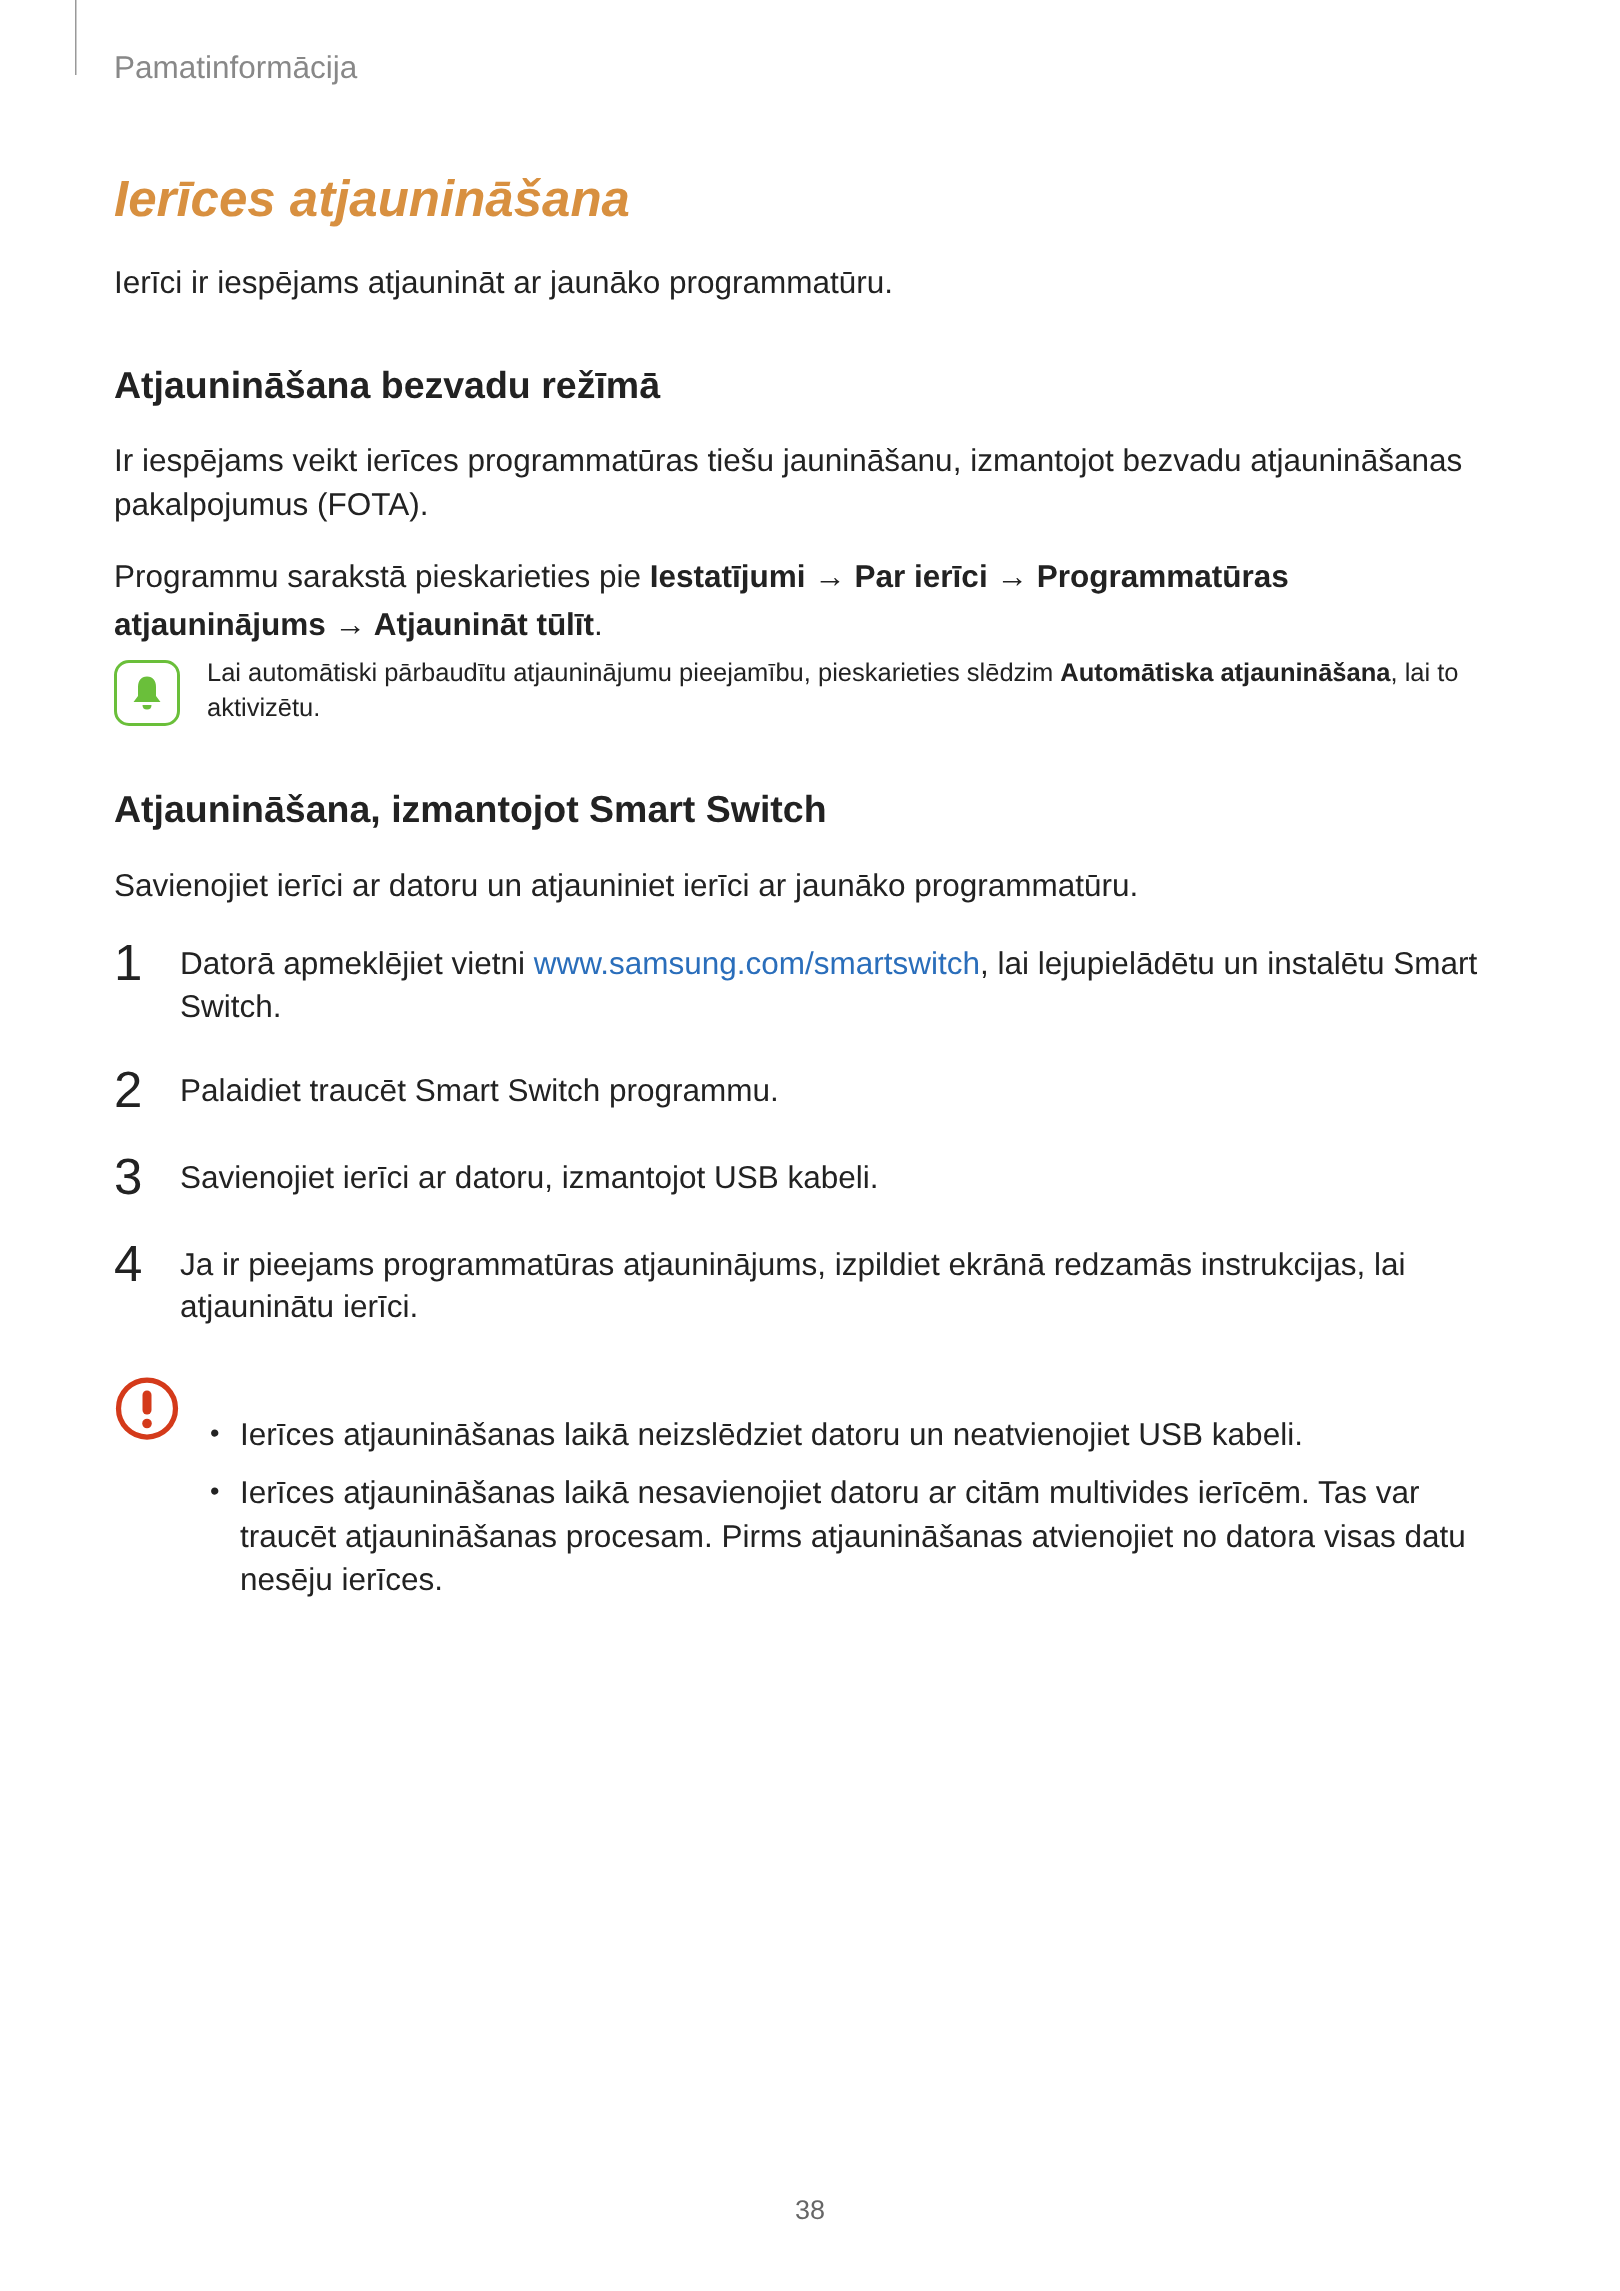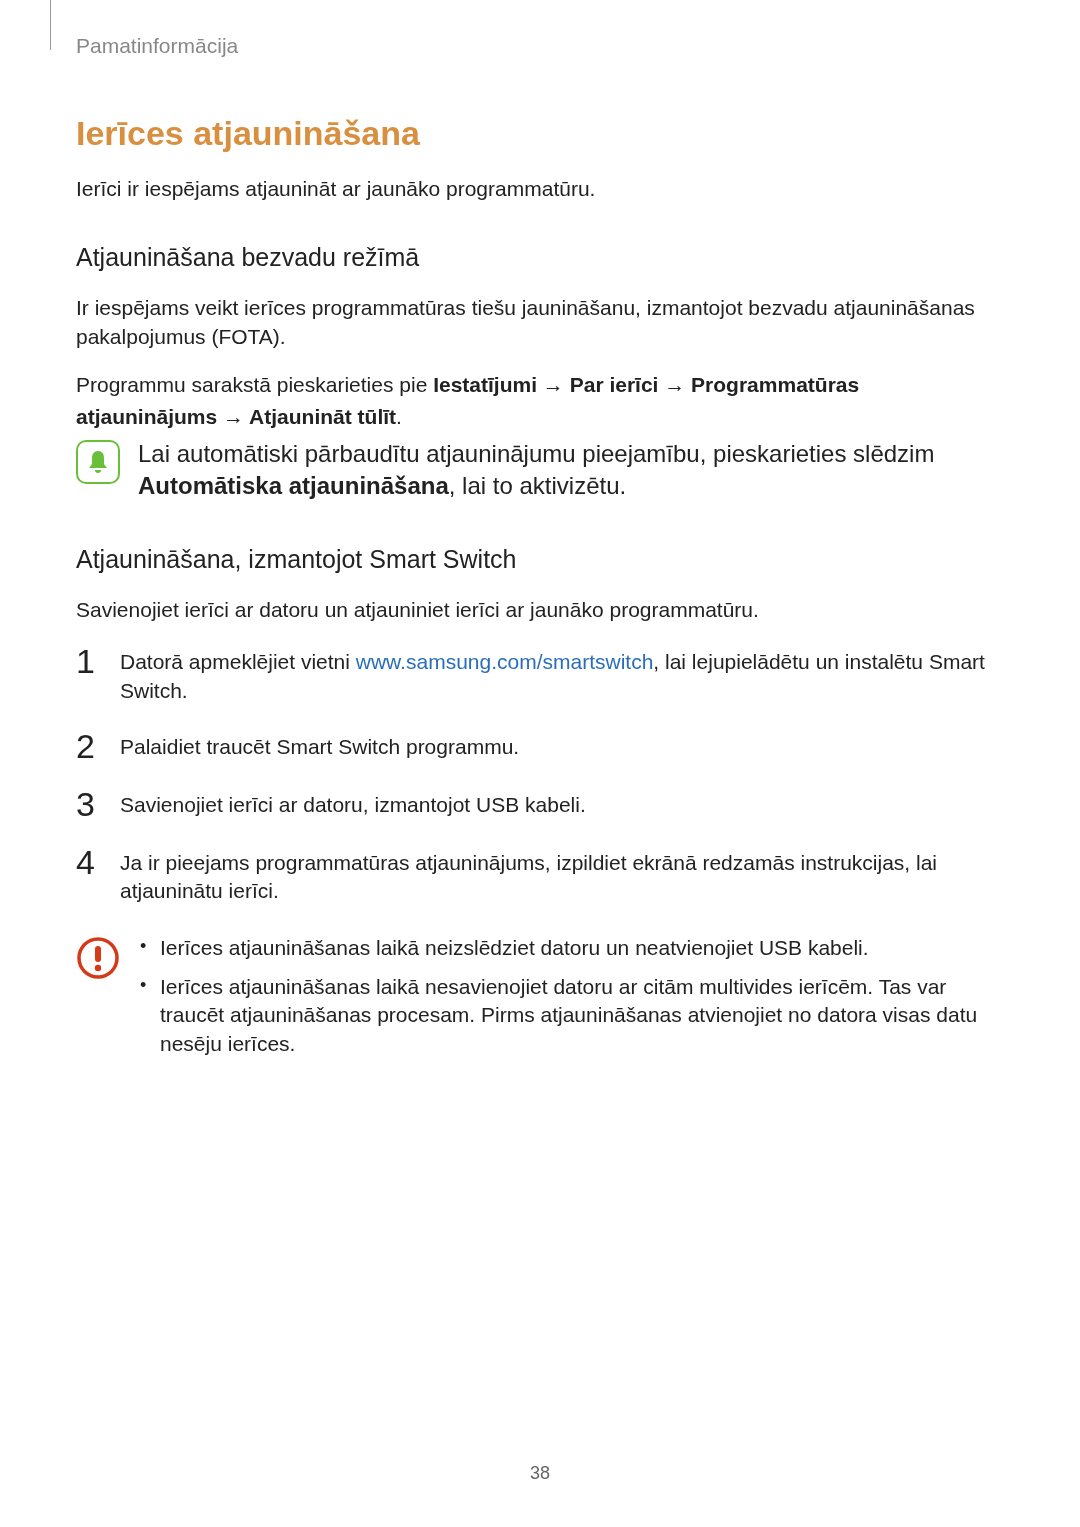--- a/index.html
+++ b/index.html
@@ -29,31 +29,32 @@
       color: #888;
       font-size: 21px;
       font-weight: 400;
       margin-bottom: 56px;
     }
     h1 {
       color: #d89040;
       font-size: 34px;
       font-weight: 700;
       margin-bottom: 22px;
+      font-style: italic;
     }
     .intro-text {
       color: #222;
       font-size: 21px;
       line-height: 1.35;
       margin-bottom: 40px;
     }
     h2 {
       color: #222;
       font-size: 25px;
-      font-weight: 400;
+      font-weight: 700;
       margin-bottom: 22px;
     }
     .body-text {
       color: #222;
       font-size: 21px;
       line-height: 1.35;
       margin-bottom: 18px;
     }
     .nav-path {
       color: #222;
@@ -81,21 +82,21 @@
       margin-top: 2px;
     }
     .note-icon-green svg {
       position: absolute;
       left: 50%;
       top: 50%;
       transform: translate(-50%, -50%);
     }
     .note-text {
       color: #222;
-      font-size: 24px;
+      font-size: 17px;
       line-height: 1.35;
     }
     .note-text .bold {
       font-weight: 700;
     }
     .section-2 {
       margin-top: 8px;
     }
     .steps {
       margin-top: 24px;
@@ -129,20 +130,21 @@
       margin-top: 6px;
     }
     .warning-icon {
       width: 44px;
       height: 44px;
       flex-shrink: 0;
       margin-top: 2px;
     }
     .warning-list {
       list-style: none;
+      margin-top: 28px;
     }
     .warning-list li {
       color: #222;
       font-size: 21px;
       line-height: 1.38;
       position: relative;
       padding-left: 22px;
       margin-bottom: 10px;
     }
     .warning-list li::before {

